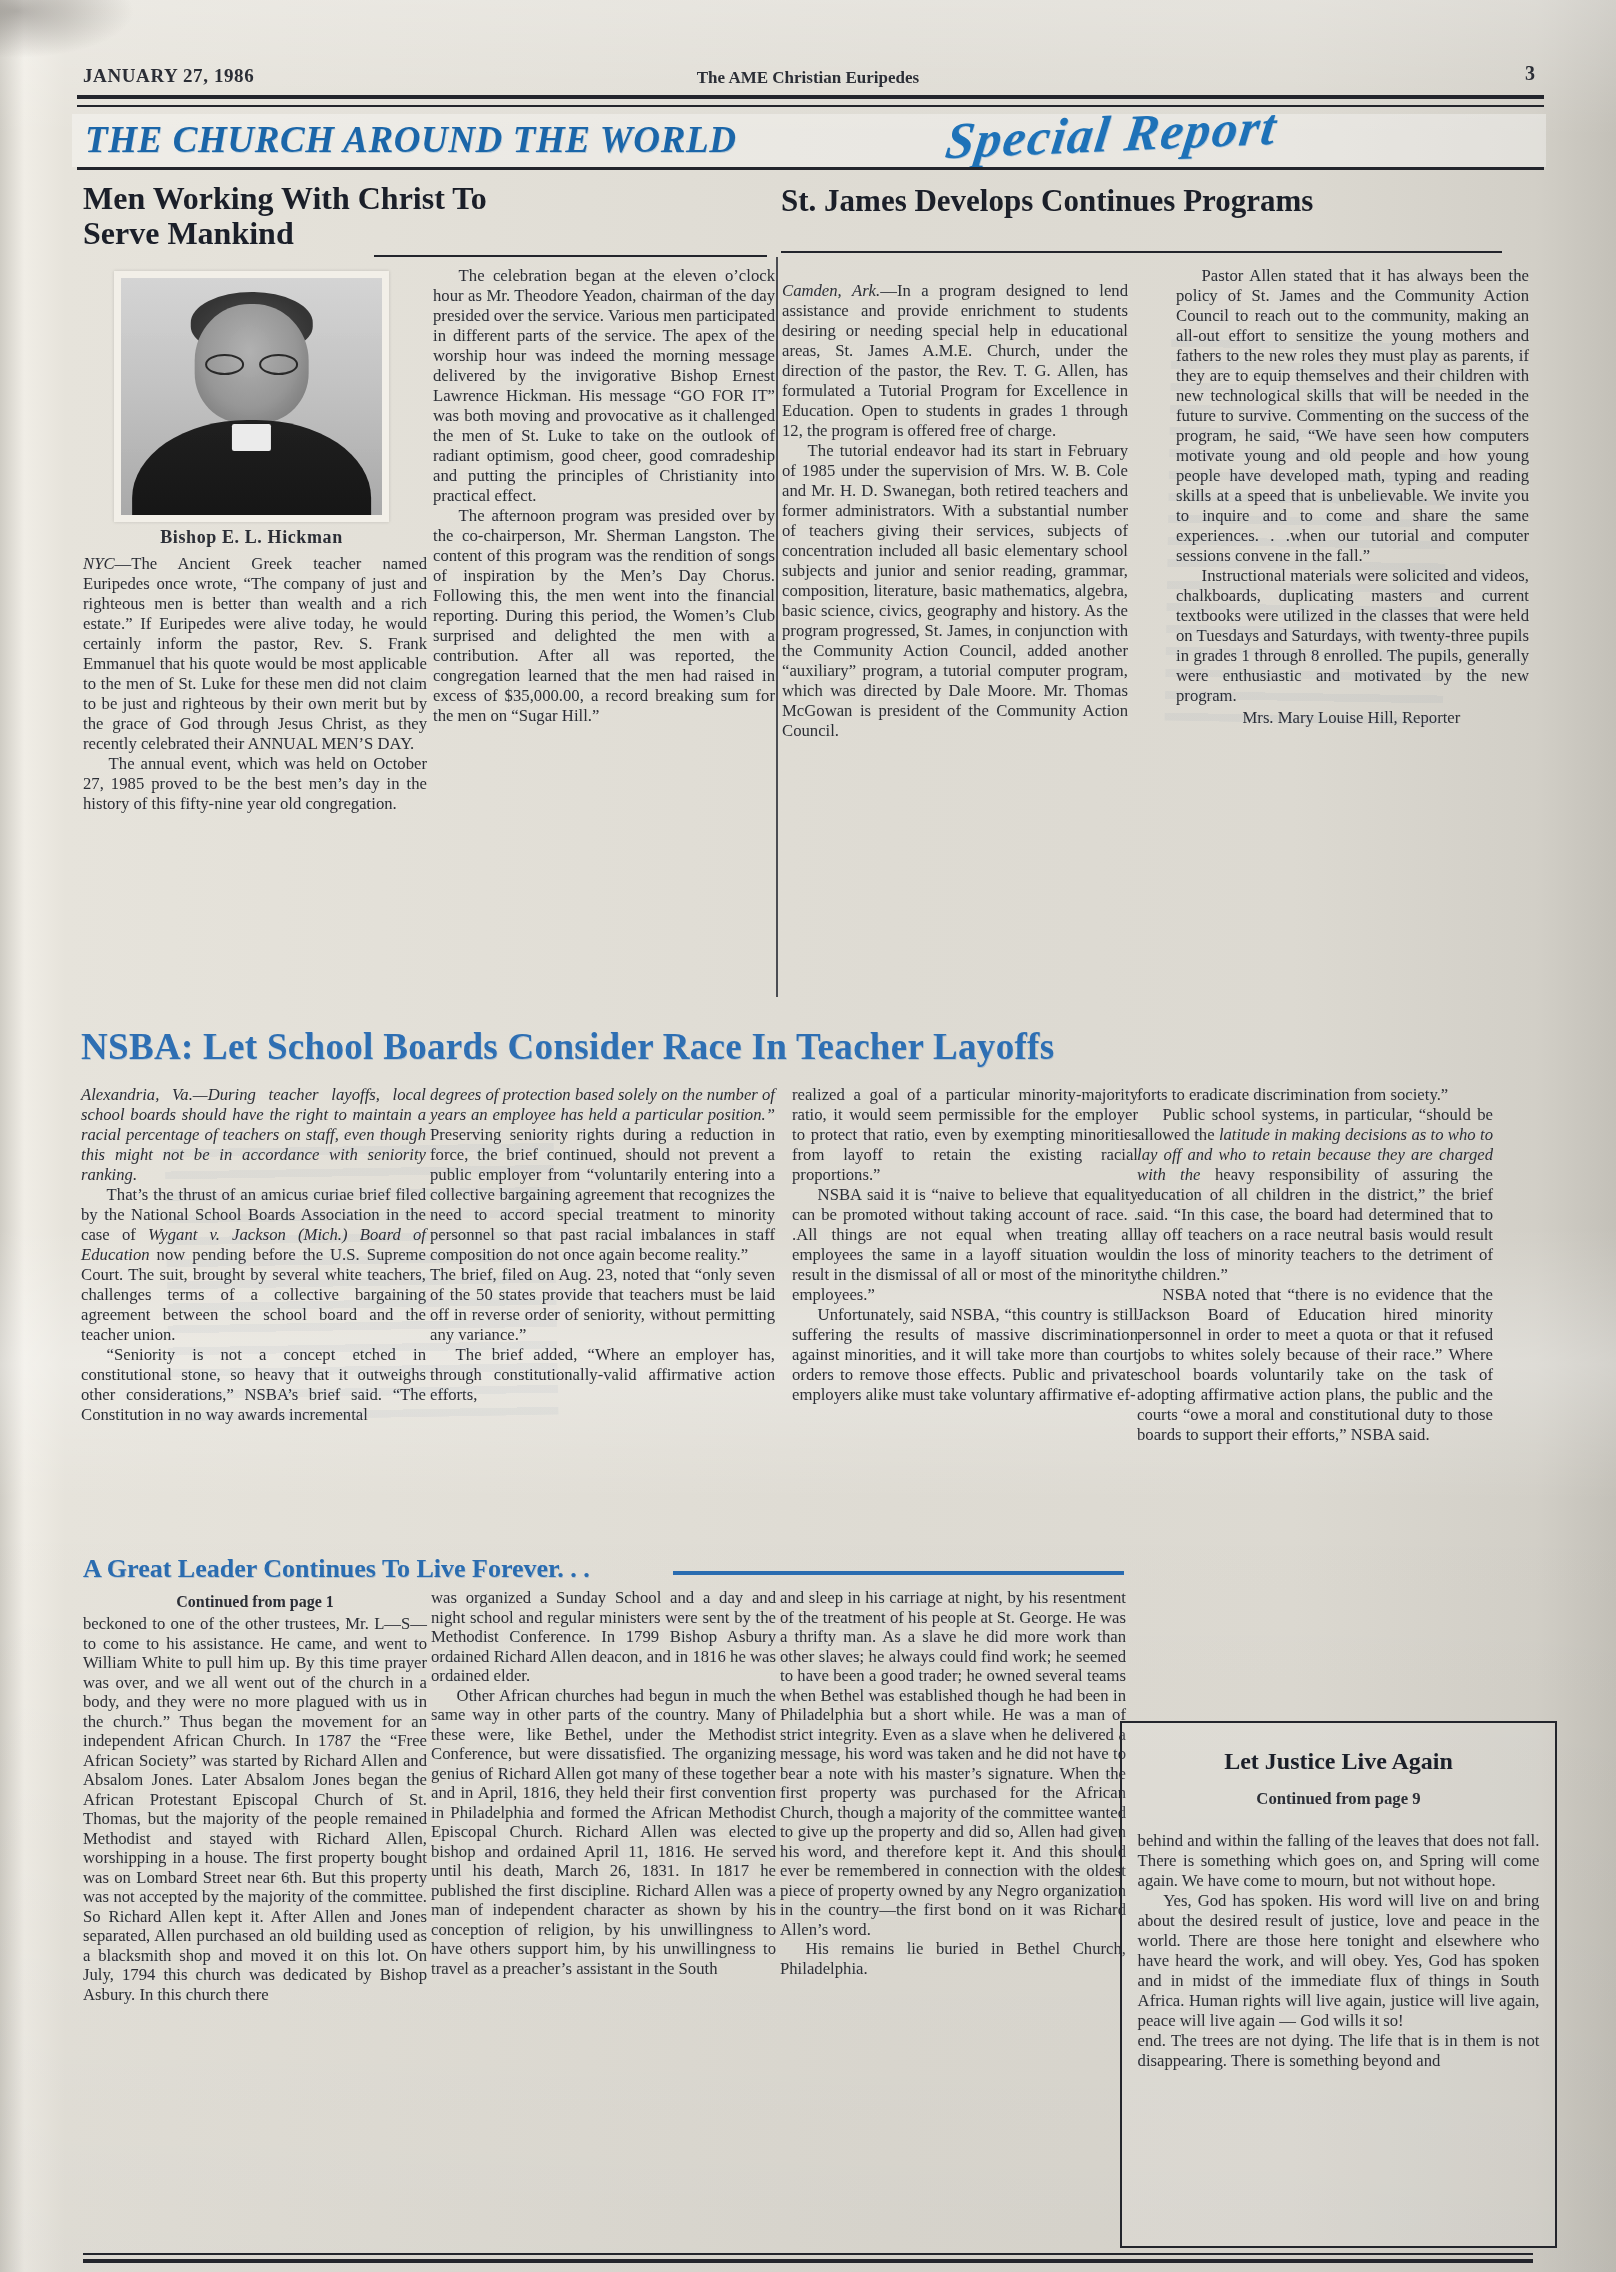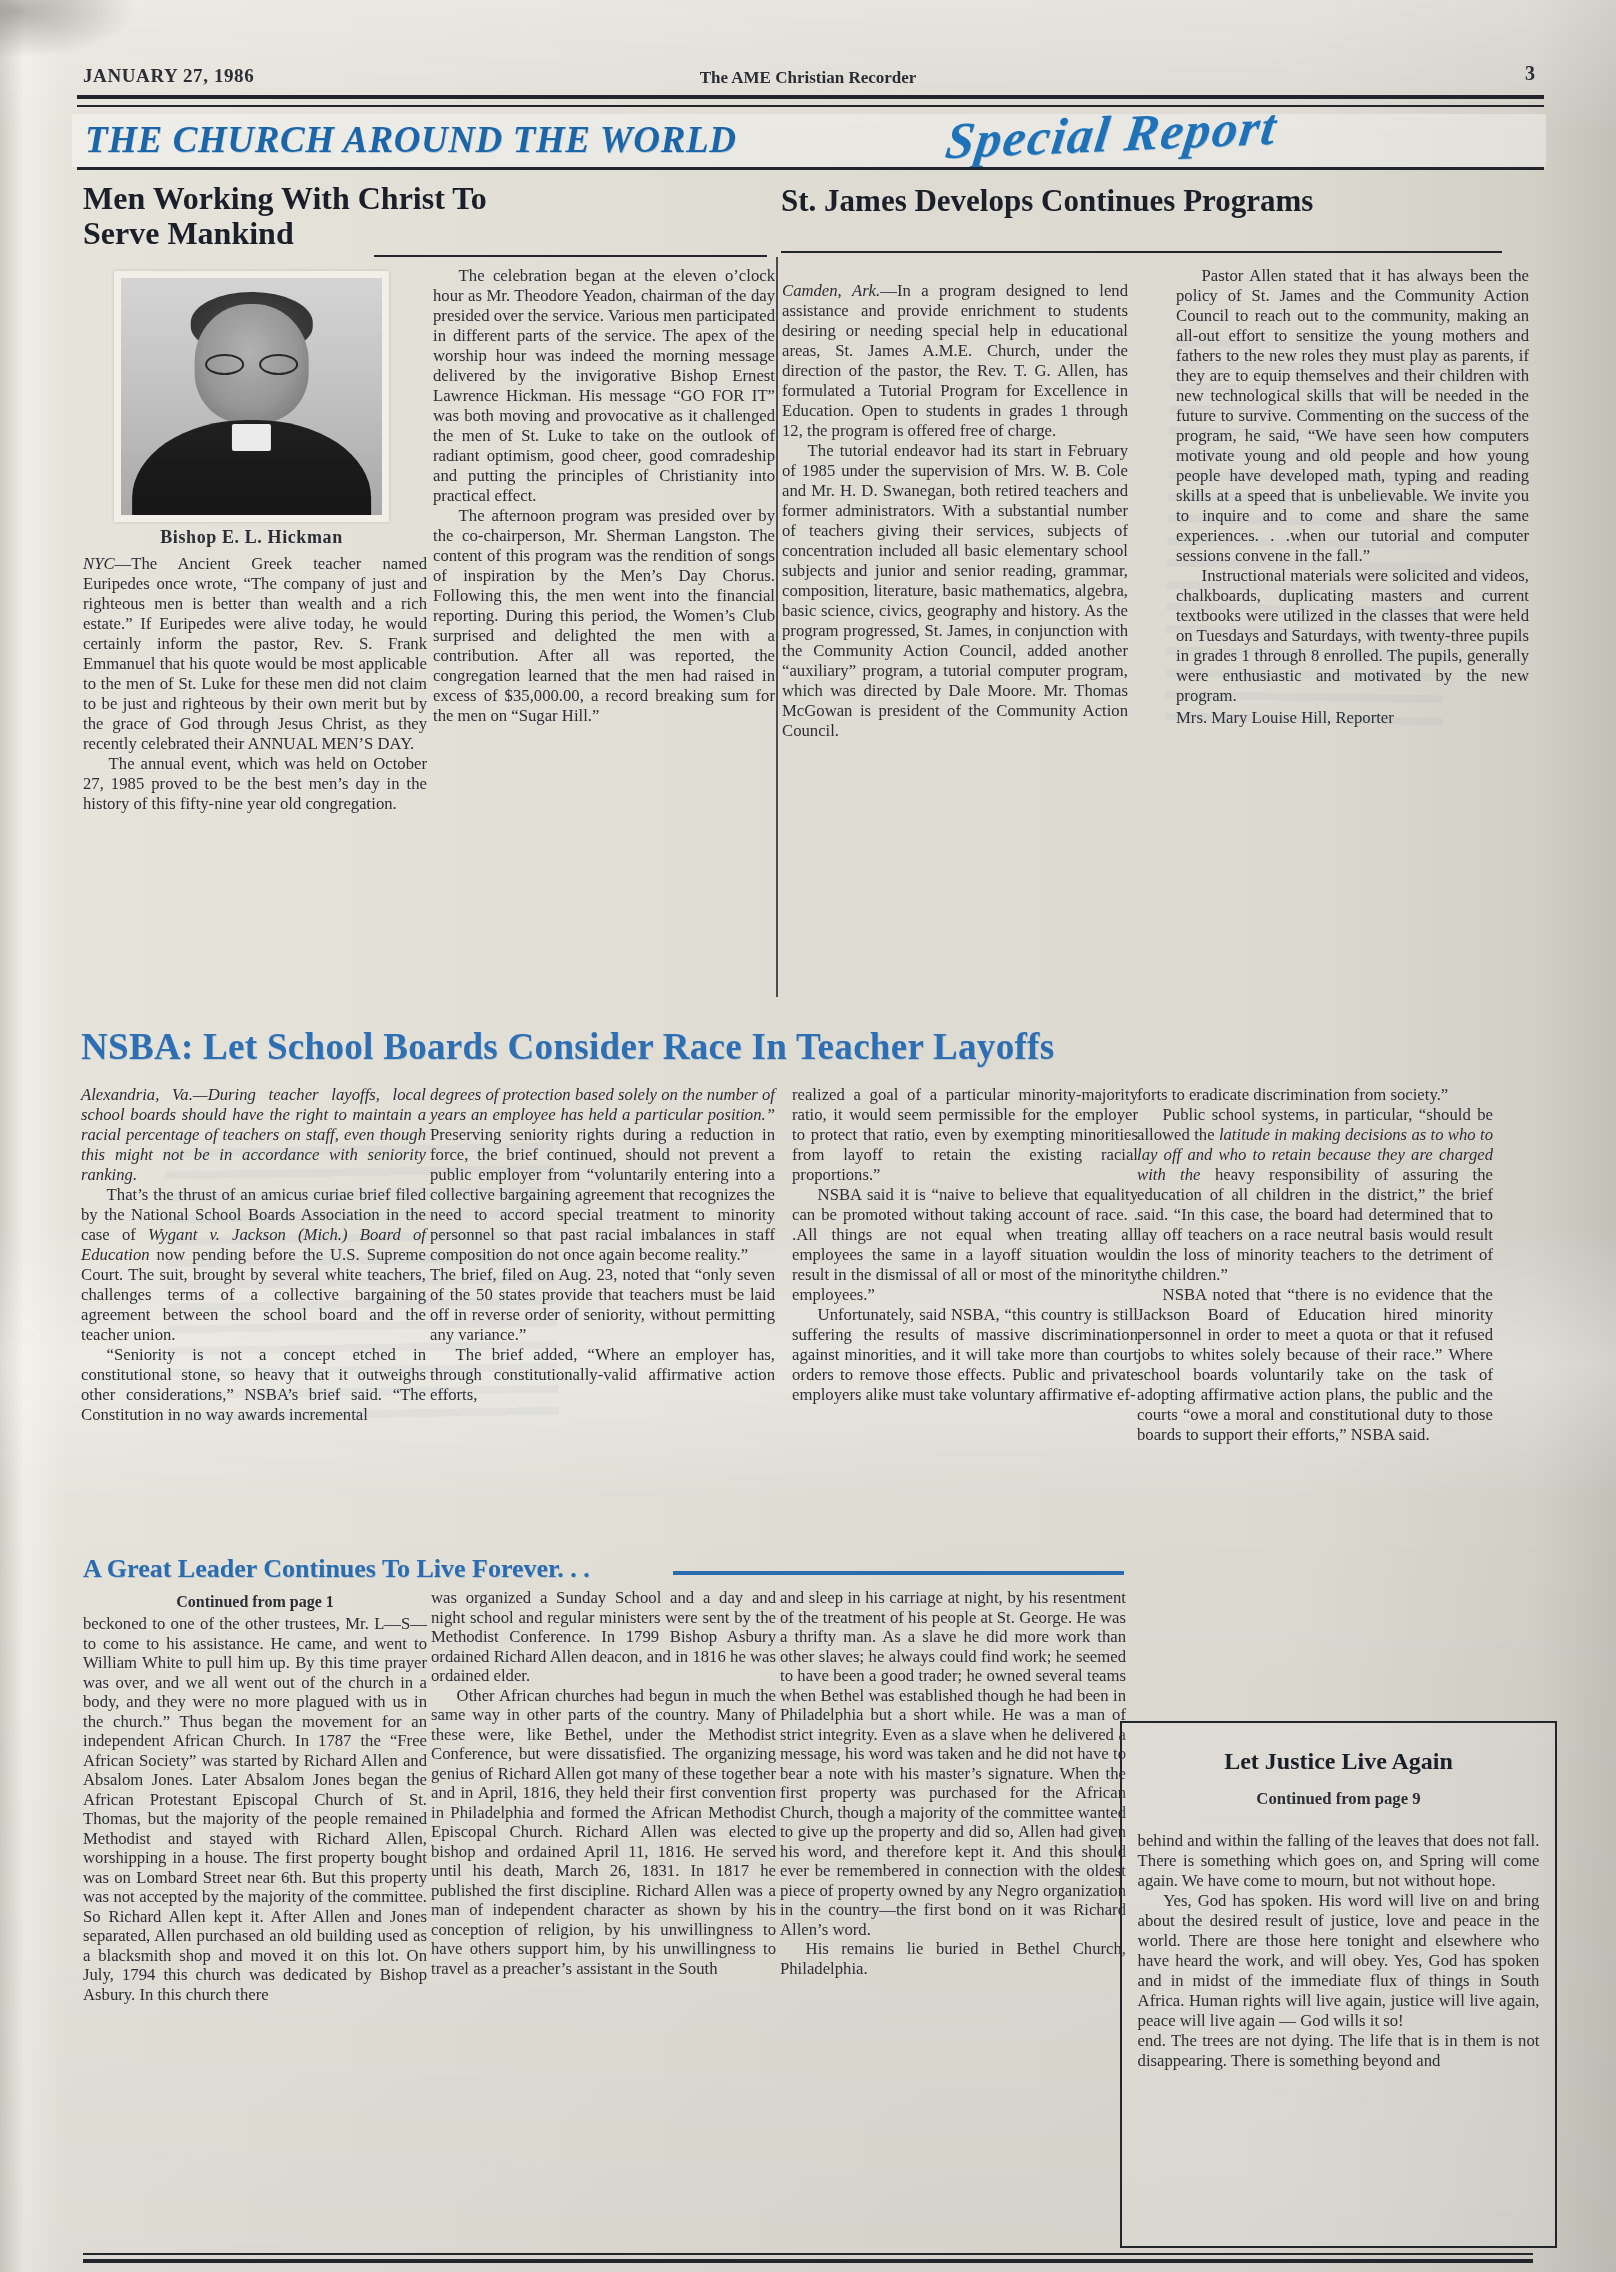--- a/index.html
+++ b/index.html
@@ -42,21 +42,21 @@
           text-shadow:0.6px 0.6px 0 rgba(46,111,179,0.25);}
   .h-leader{left:83px;top:1555px;font-size:26px;font-weight:bold;color:#2a6cb0;white-space:nowrap;
             text-shadow:0.6px 0.6px 0 rgba(42,108,176,0.25);}
   
   .col{position:absolute;font-size:16.7px;line-height:20px;text-align:justify;color:#2b2e36;}
   .col p{margin:0;text-indent:25.6px;}
   .col p.flush{text-indent:0;}
   .col.cont > div > p:first-child, .col.cont > p:first-child{text-indent:0;}
   .lead-dateline{font-style:italic;}
   em.q{font-style:italic;}
-  .byline{text-indent:0 !important;text-align:left;padding-right:2.2px;margin-top:2.2px !important;font-size:16.7px;}
+  .byline{text-indent:0 !important;text-align:center;padding-right:2.2px;margin-top:2.2px !important;font-size:16.7px;}
   .continued{position:absolute;font-size:16px;font-weight:bold;text-align:center;}
   
   .photo{left:114px;top:271px;width:275px;height:251px;background:#f2efe8;padding:7.2px;box-sizing:border-box;
          box-shadow:0 0 3.3px rgba(0,0,0,0.15);}
   .photo-inner{position:relative;width:100%;height:100%;overflow:hidden;filter:grayscale(1) contrast(1.05);
     background:linear-gradient(180deg,#d2d0c9 0%,#c2c0b9 45%,#a9a7a0 100%);}
   .p-hair{position:absolute;left:50%;top:6%;width:47%;height:26%;transform:translateX(-50%);
     background:radial-gradient(ellipse at 50% 70%, #57534c 0%, #3b3833 70%);border-radius:50% 50% 45% 45%;}
   .p-head{position:absolute;left:50%;top:11%;width:44%;height:50%;transform:translateX(-50%);
     background:radial-gradient(ellipse at 48% 40%, #b5aea3 0%, #9c958a 55%, #776f64 100%);
@@ -81,21 +81,21 @@
   
   .ghost{position:absolute;pointer-events:none;opacity:0.05;
     background:repeating-linear-gradient(0deg, #3a5a8a 0 7.8px, transparent 7.8px 22px);}
 </style>
 </head>
 <body>
 
 <div class="page">
 
   <div class="abs mast-date">JANUARY 27, 1986</div>
-  <div class="abs mast-pub">The AME Christian Recorder</div>
+  <div class="abs mast-pub">The AME Christian Euripedes</div>
   <div class="abs mast-num">3</div>
 
   <div class="hrule" style="left:77px;right:72px;top:95px;height:4.4px;"></div>
   <div class="hrule" style="left:77px;right:72px;top:105px;height:2.2px;"></div>
 
   <div class="abs banner-band"></div>
   <div class="abs banner-left">THE CHURCH AROUND THE WORLD</div>
   <div class="abs banner-script">Special Report</div>
   <div class="hrule" style="left:77px;right:72px;top:167px;height:2.8px;"></div>
 

